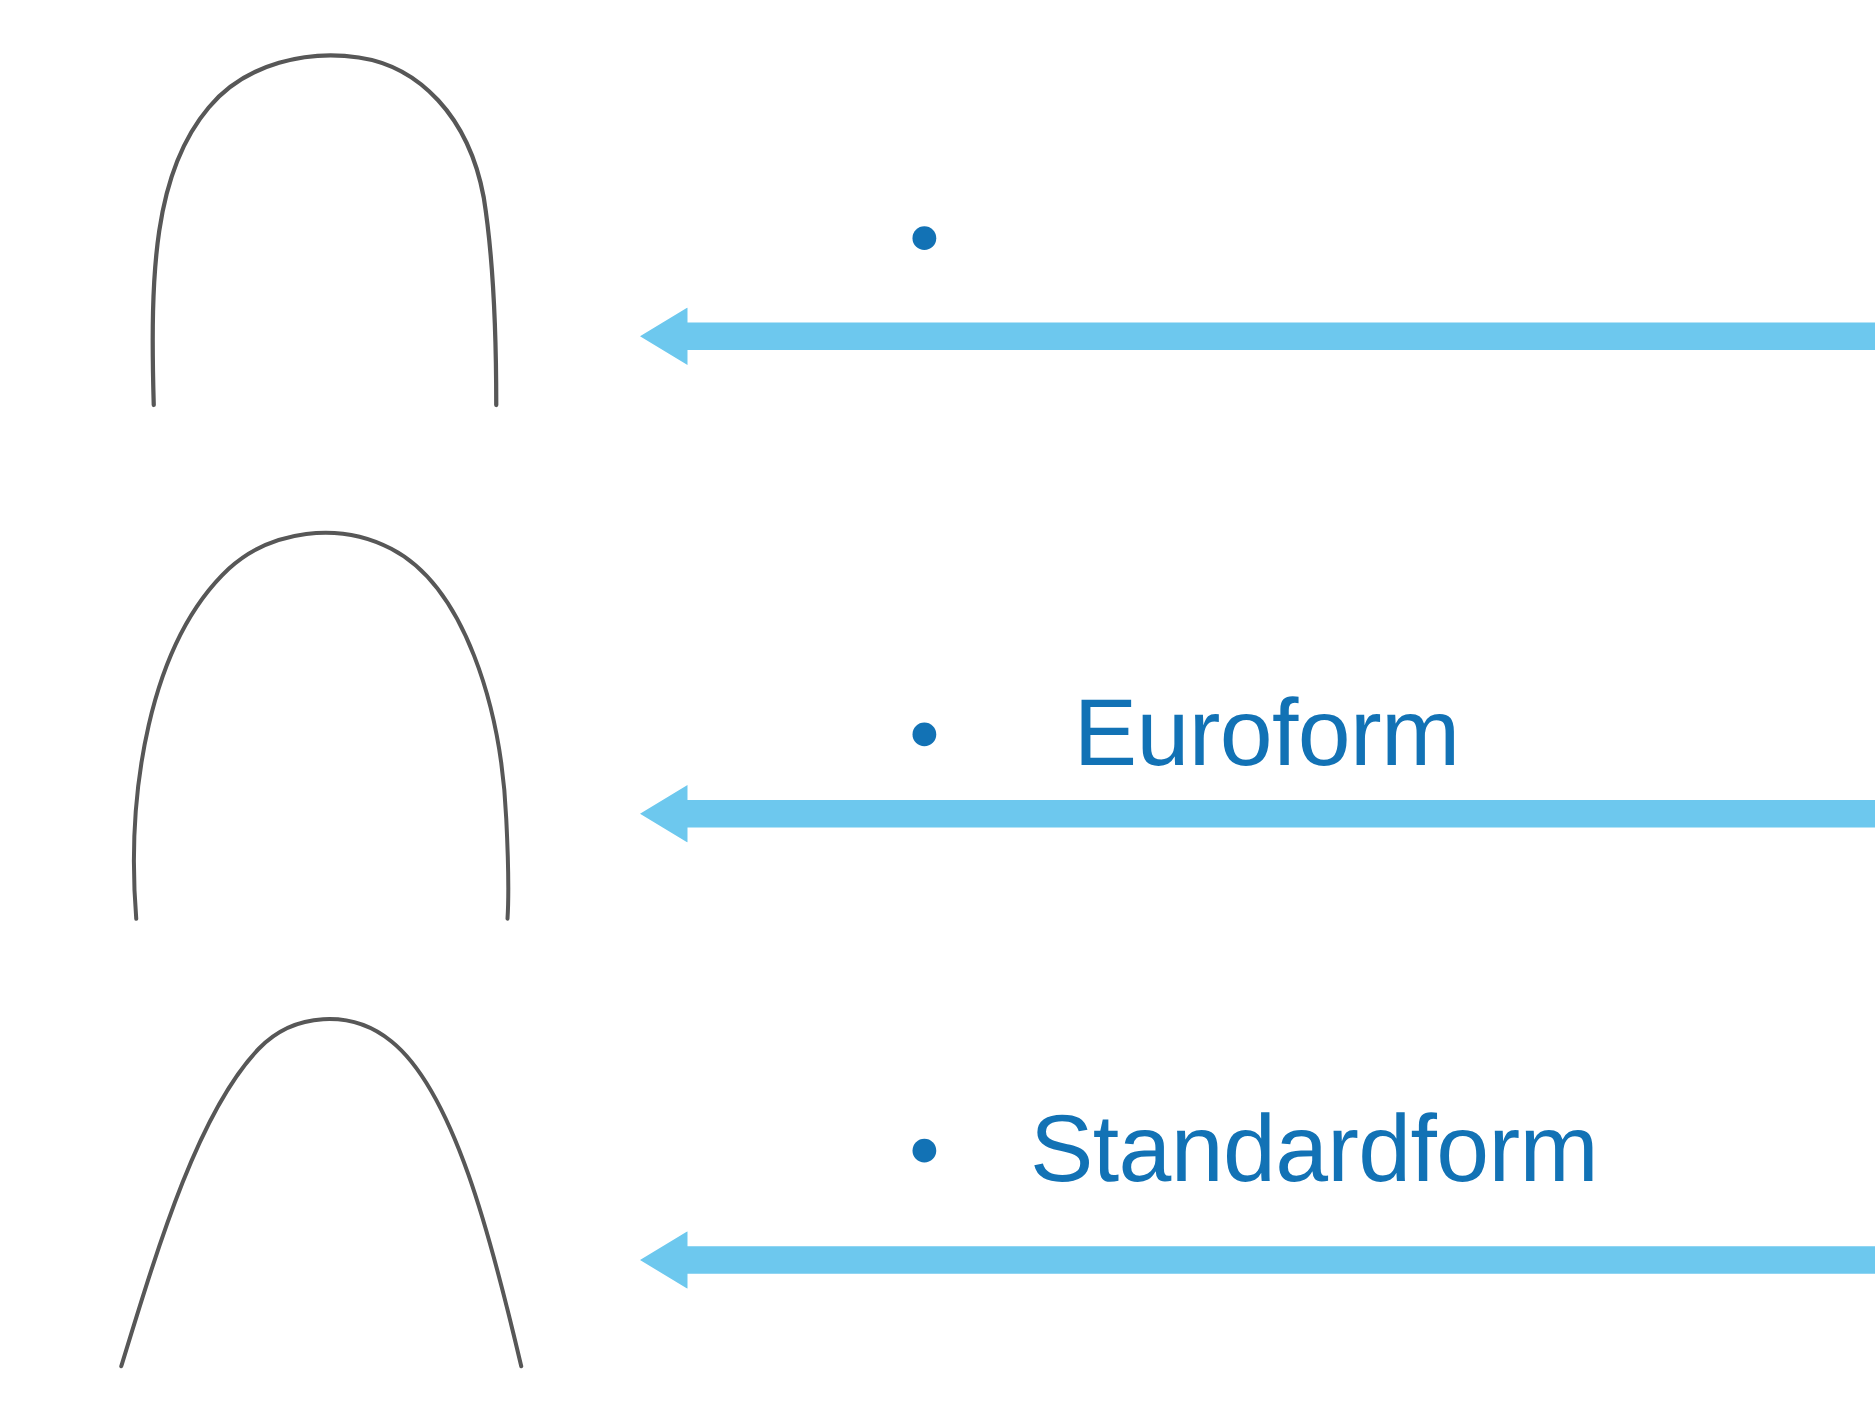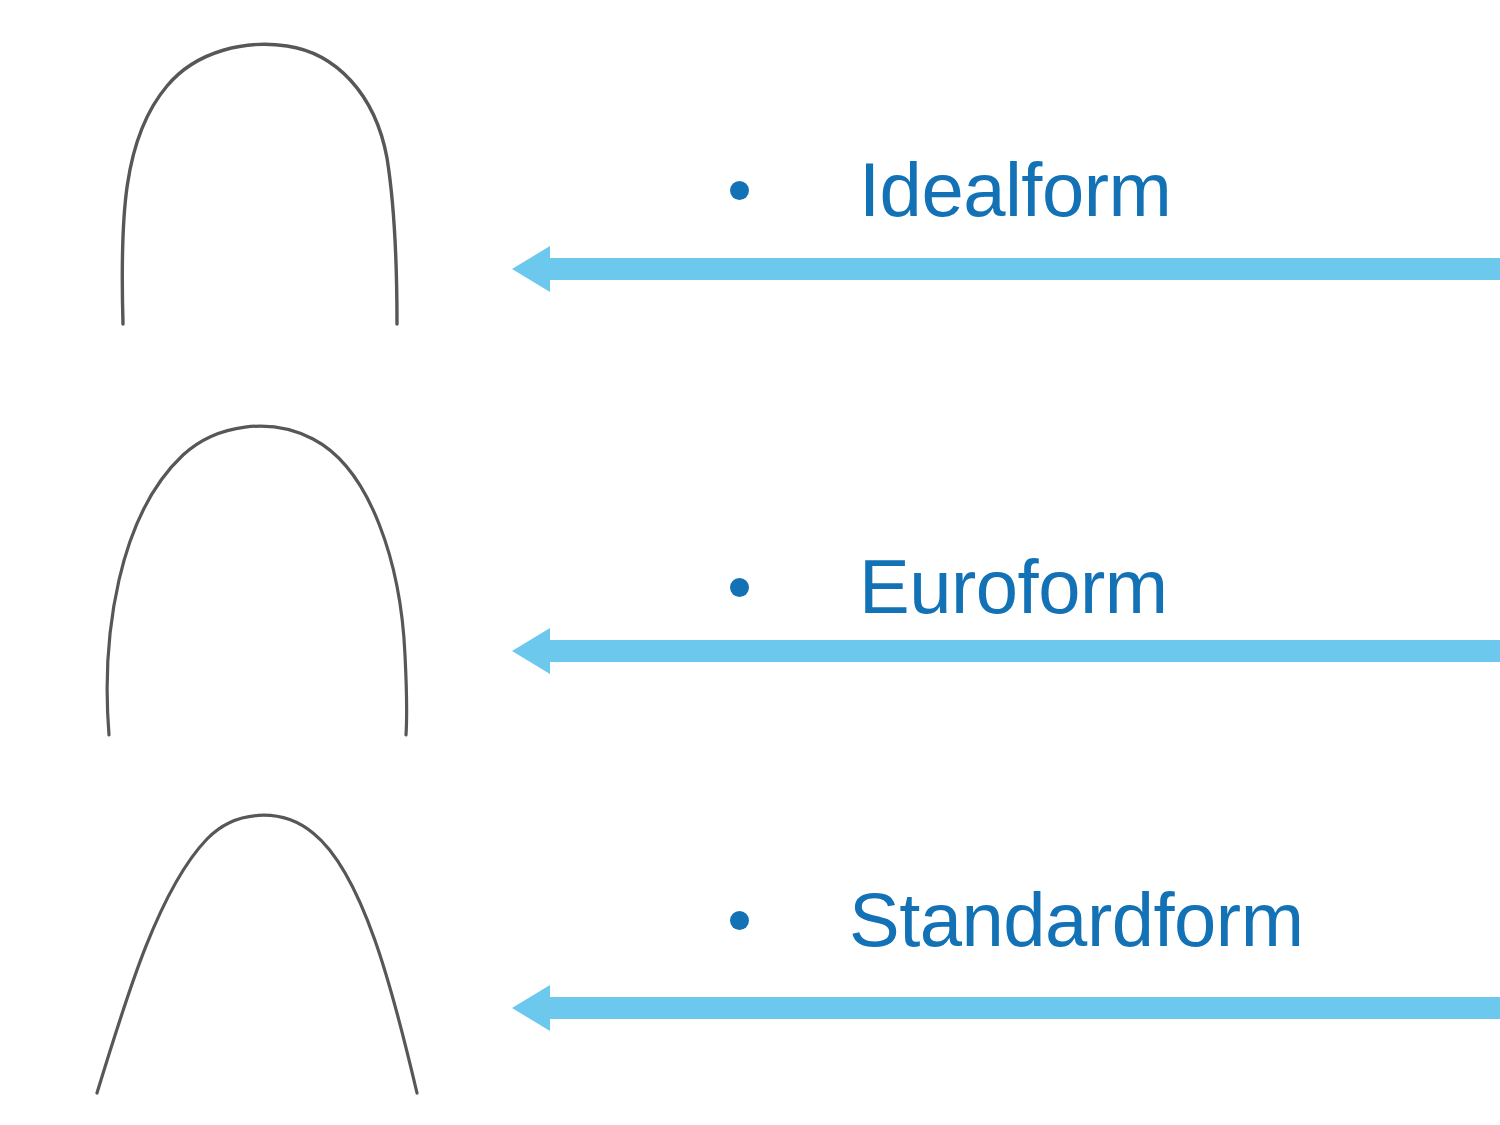--- a/index.html
+++ b/index.html
@@ -68,21 +68,21 @@
     color: #1272b5;
     font-size: 76px;
     line-height: 1;
     letter-spacing: -0.5px;
     white-space: nowrap;
   }
 
   #row-idealform    { top: 145px; }
   #row-euroform     { top: 542px; }
   #row-standardform { top: 875px; }
-  #row-standardform .bullet-label { margin-left: 100px; }
+  #row-standardform .bullet-label { margin-left: 75px; }
 </style>
 </head>
 <body>
 
 <div id="slide">
 
   <div class="archwire" id="arch-idealform">
     <svg width="360" height="320" viewBox="0 0 360 320" aria-hidden="true">
       <path class="wire-path" stroke-width="3.4" d="M 48 306
                C 45 200, 48 120, 92 68
@@ -124,21 +124,20 @@
   </div>
 
   <div class="arrow" id="arrow-standardform">
     <svg width="990" height="46" viewBox="0 0 990 46" preserveAspectRatio="none" aria-hidden="true">
       <path d="M 0 23 L 38 0 L 38 12 L 990 12 L 990 34 L 38 34 L 38 46 Z" fill="#6dc8ee"></path>
     </svg>
   </div>
 
   <div class="bullet-row" id="row-idealform">
     <span class="bullet-dot"></span>
-    <span class="bullet-label">Idealform</span>
   </div>
 
   <div class="bullet-row" id="row-euroform">
     <span class="bullet-dot"></span>
     <span class="bullet-label">Euroform</span>
   </div>
 
   <div class="bullet-row" id="row-standardform">
     <span class="bullet-dot"></span>
     <span class="bullet-label">Standardform</span>

